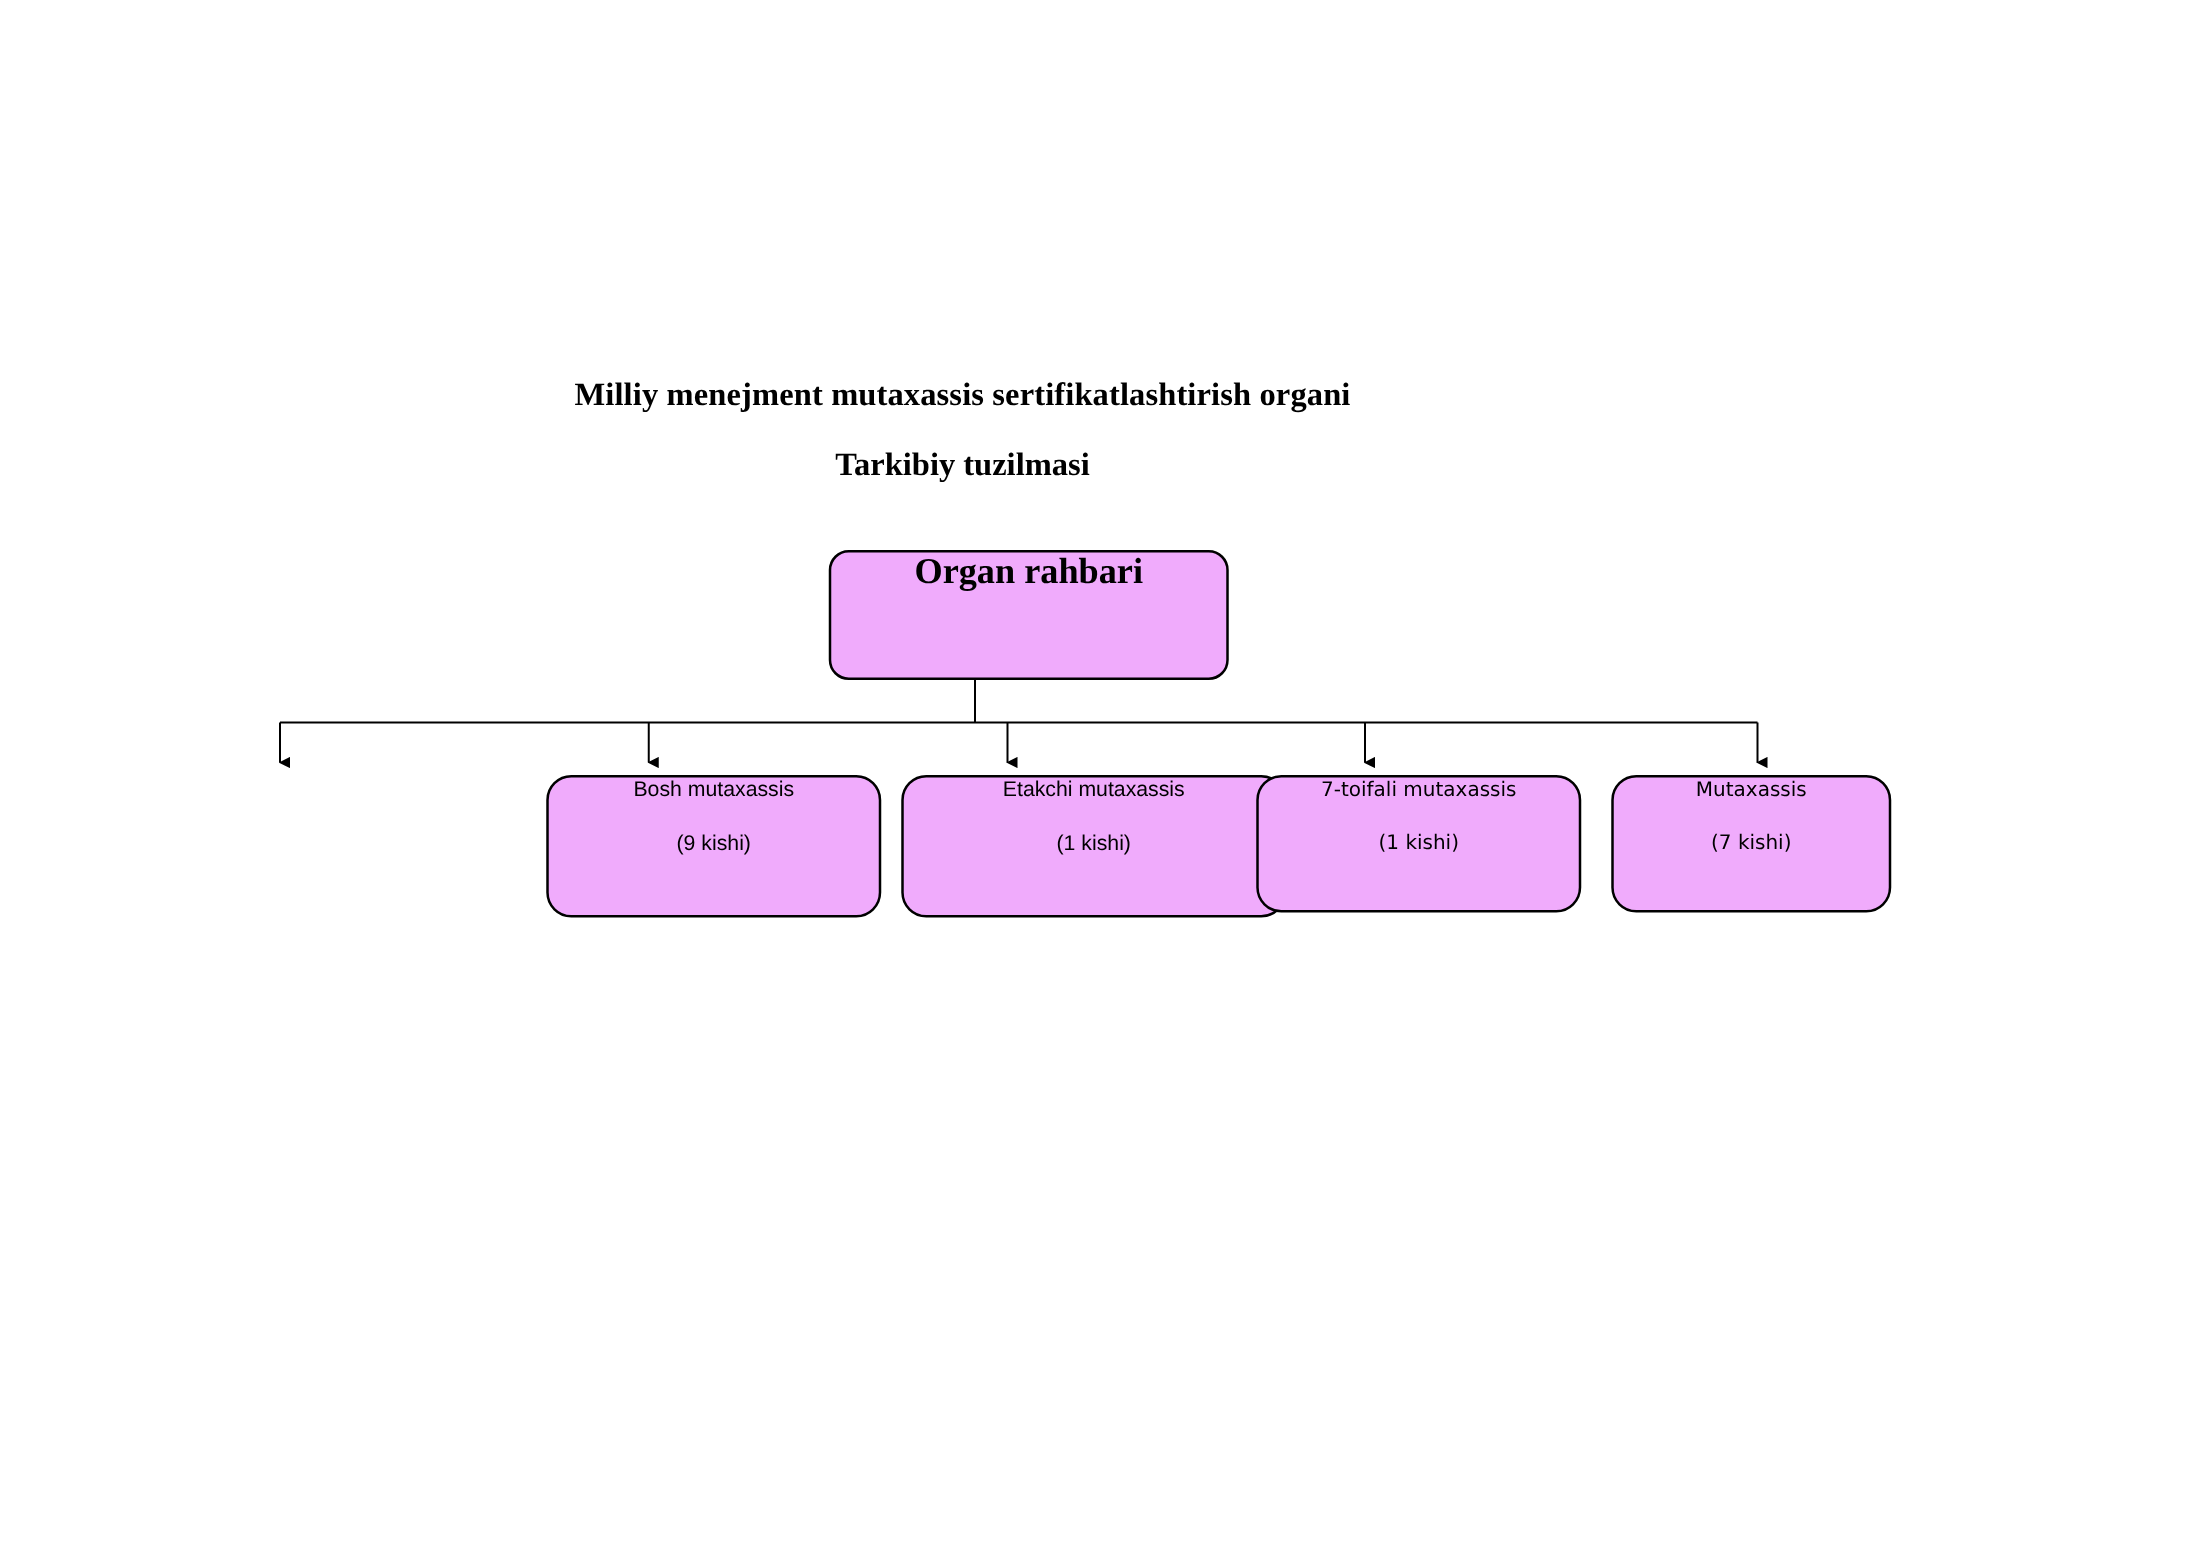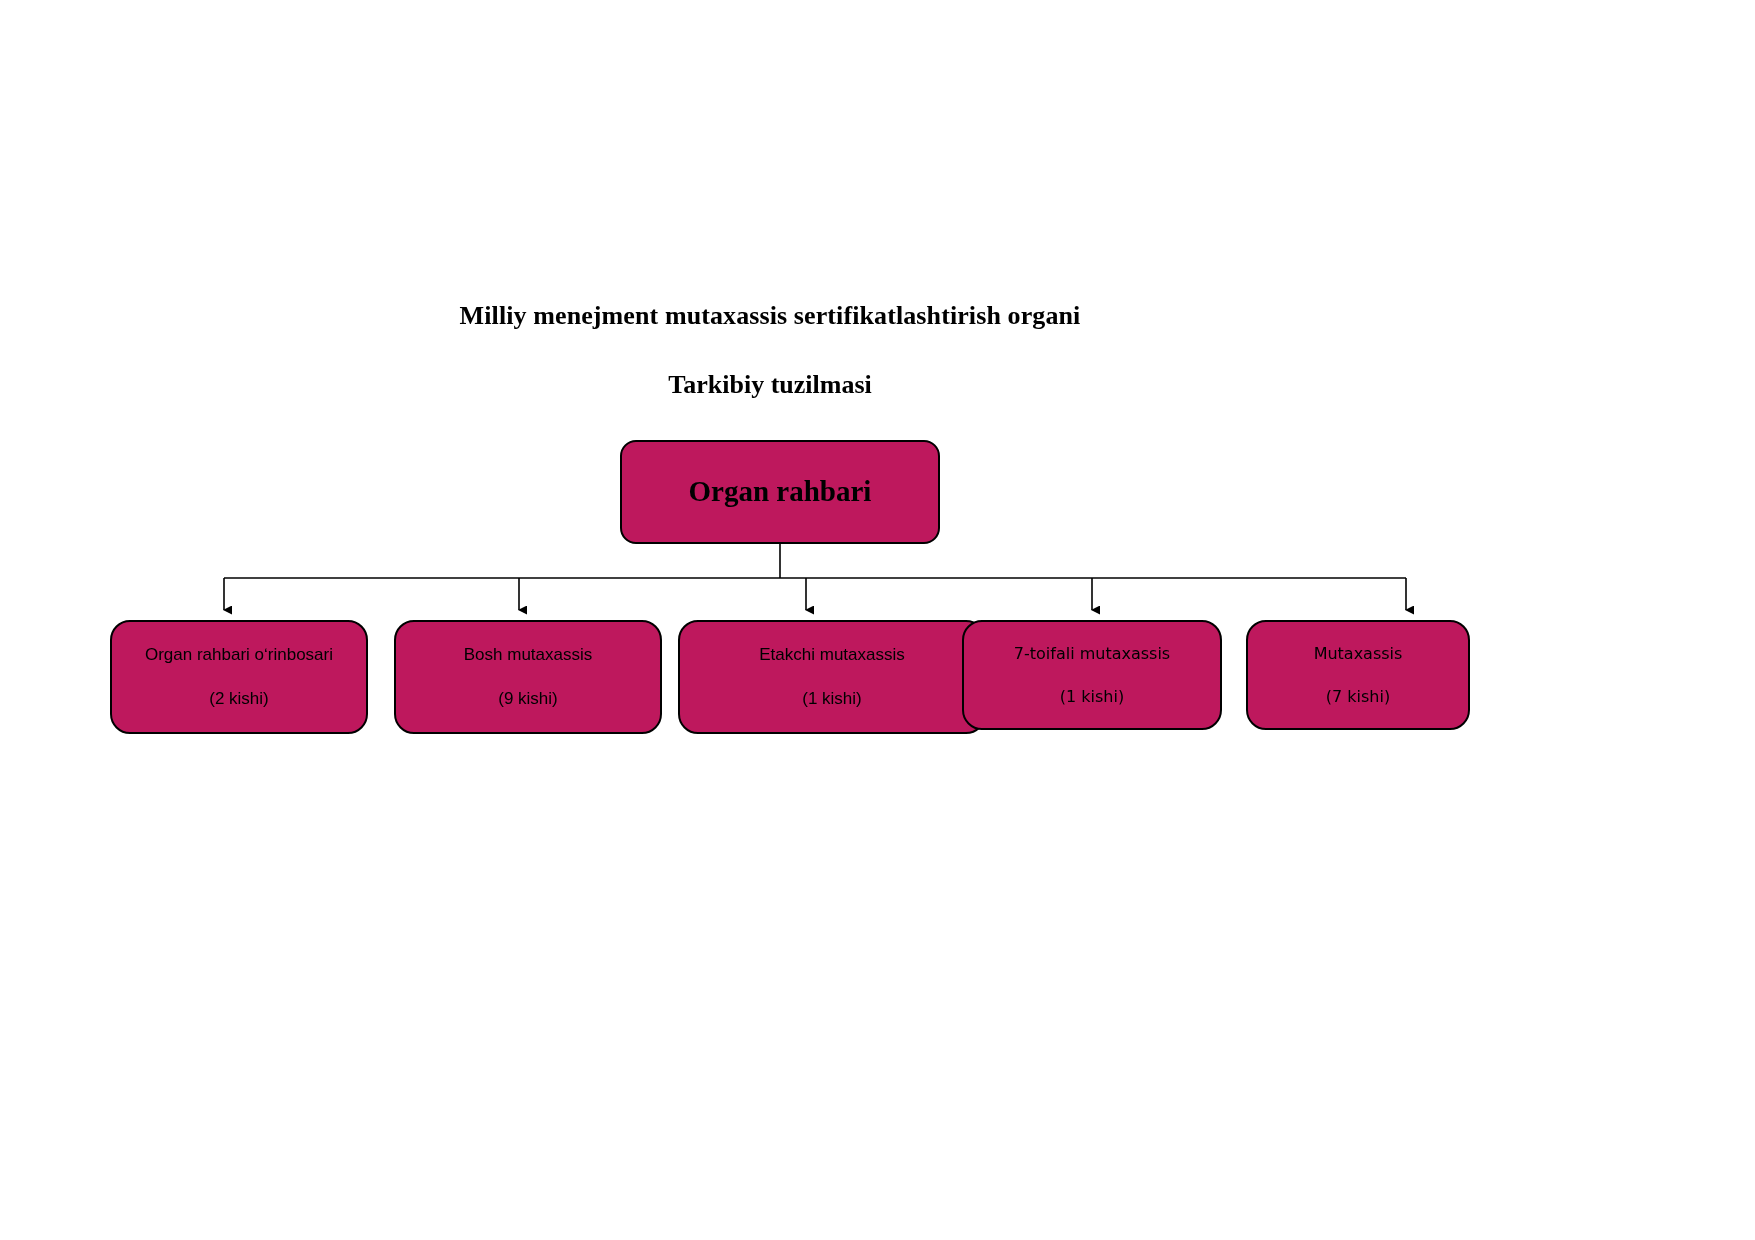--- a/index.html
+++ b/index.html
@@ -38,35 +38,35 @@
     font-size: 26px;
     letter-spacing: 0.1px;
     line-height: 1.2;
     white-space: nowrap;
   }
   .title-line-2 {
     font-family: "Liberation Serif", serif;
     font-weight: bold;
     font-size: 26px;
     line-height: 1.2;
-    margin-top: 38px;
+    margin-top: 25px;
     white-space: nowrap;
   }
 
   
   .node {
     position: absolute;
     box-sizing: border-box;
     border: 2px solid #000000;
     border-radius: 18px;
-    background: #be185d;
+    background: #f0abfc;
     display: flex;
     flex-direction: column;
     align-items: center;
-    justify-content: center;
+    margin-left: 43px;
   }
 
   .node-root {
     left: 620px;
     top: 440px;
     width: 320px;
     height: 104px;
     border-radius: 16px;
   }
   .node-root .node-title {
@@ -143,24 +143,20 @@
     <line x1="519" y1="578" x2="519" y2="610" stroke="#000000" stroke-width="1.6" marker-end="url(#arrowhead)"></line>
     <line x1="806" y1="578" x2="806" y2="610" stroke="#000000" stroke-width="1.6" marker-end="url(#arrowhead)"></line>
     <line x1="1092" y1="578" x2="1092" y2="610" stroke="#000000" stroke-width="1.6" marker-end="url(#arrowhead)"></line>
     <line x1="1406" y1="578" x2="1406" y2="610" stroke="#000000" stroke-width="1.6" marker-end="url(#arrowhead)"></line>
   </svg>
 
   <div class="node node-root">
     <div class="node-title">Organ rahbari</div>
   </div>
 
-  <div class="node node-child child-0">
-    <div class="node-title">Organ rahbari oʻrinbosari</div>
-    <div class="node-count">(2 kishi)</div>
-  </div>
 
   <div class="node node-child child-1">
     <div class="node-title">Bosh mutaxassis</div>
     <div class="node-count">(9 kishi)</div>
   </div>
 
   <div class="node node-child child-2">
     <div class="node-title">Etakchi mutaxassis</div>
     <div class="node-count">(1 kishi)</div>
   </div>

